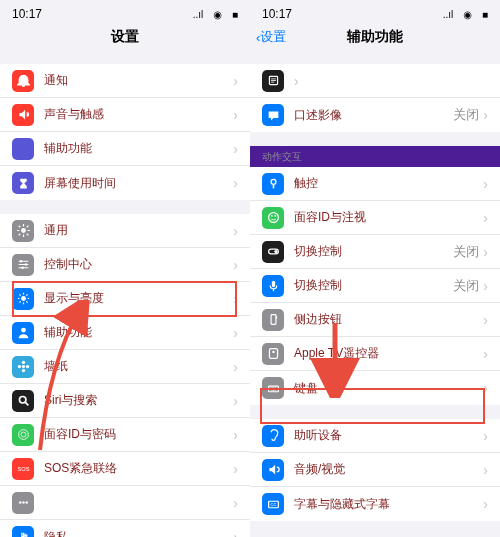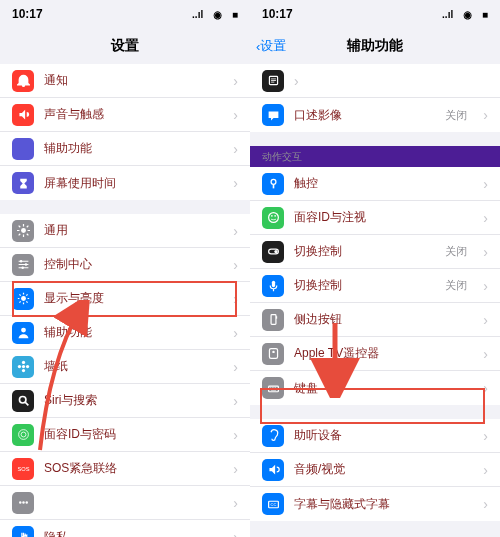--- a/index.html
+++ b/index.html
@@ -1,31 +1,31 @@
 <!DOCTYPE html>
 <html><head>
 <meta charset="utf-8">
 <style>
 *{margin:0;padding:0;box-sizing:border-box;font-family:-apple-system,sans-serif}
 body{background:#fff;width:500px;height:537px;display:flex;position:relative}
 .phone{width:250px;height:537px;background:#f2f2f7;display:flex;flex-direction:column;position:relative;overflow:hidden}
-.status-bar{height:28px;display:flex;justify-content:space-between;align-items:center;padding:0 12px;font-size:12px;font-weight:700}
+.status-bar{height:28px;display:flex;justify-content:space-between;align-items:center;padding:0 12px;font-size:12px;font-weight:400}
 .status-right{display:flex;gap:10px;align-items:center;font-size:10px}
-.nav-bar{height:36px;display:flex;align-items:center;justify-content:center;position:relative;padding:0 4px}
+.nav-bar{height:36px;display:flex;justify-content:center;position:relative;padding:0 4px}
 .nav-title{font-size:14px;font-weight:600}
 .back-btn{position:absolute;left:6px;color:#007aff;font-size:13px;display:flex;align-items:center;cursor:pointer}
 .list{flex:1;overflow-y:auto}
 .section{background:#fff;margin-bottom:14px}
 .section-h{font-size:10px;color:#8e8e93;padding:4px 12px 3px;background:#4c1d95}
 .row{display:flex;align-items:center;height:34px;padding:0 12px;border-bottom:0.5px solid #e5e5ea;position:relative}
 .row:last-child{border-bottom:none}
 .icon{width:22px;height:22px;border-radius:5px;margin-right:10px;display:flex;align-items:center;justify-content:center;color:#fff;flex-shrink:0}
 .icon svg{width:13px;height:13px;fill:currentColor}
 .label{flex:1;font-size:12px;color:#7f1d1d}
-.detail{font-size:11px;color:#8e8e93;margin-right:16px}
+.detail{font-size:13px;color:#8e8e93;margin-right:4px}
 .chev{color:#c7c7cc;font-size:14px}
 .hl{position:absolute;border:2.5px solid #e74c3c;pointer-events:none;z-index:10}
 .arrow{position:absolute;z-index:11;pointer-events:none}
 </style>
 </head>
 <body>
 
 <div class="phone">
   <div class="status-bar">
     <span>10:17</span>

